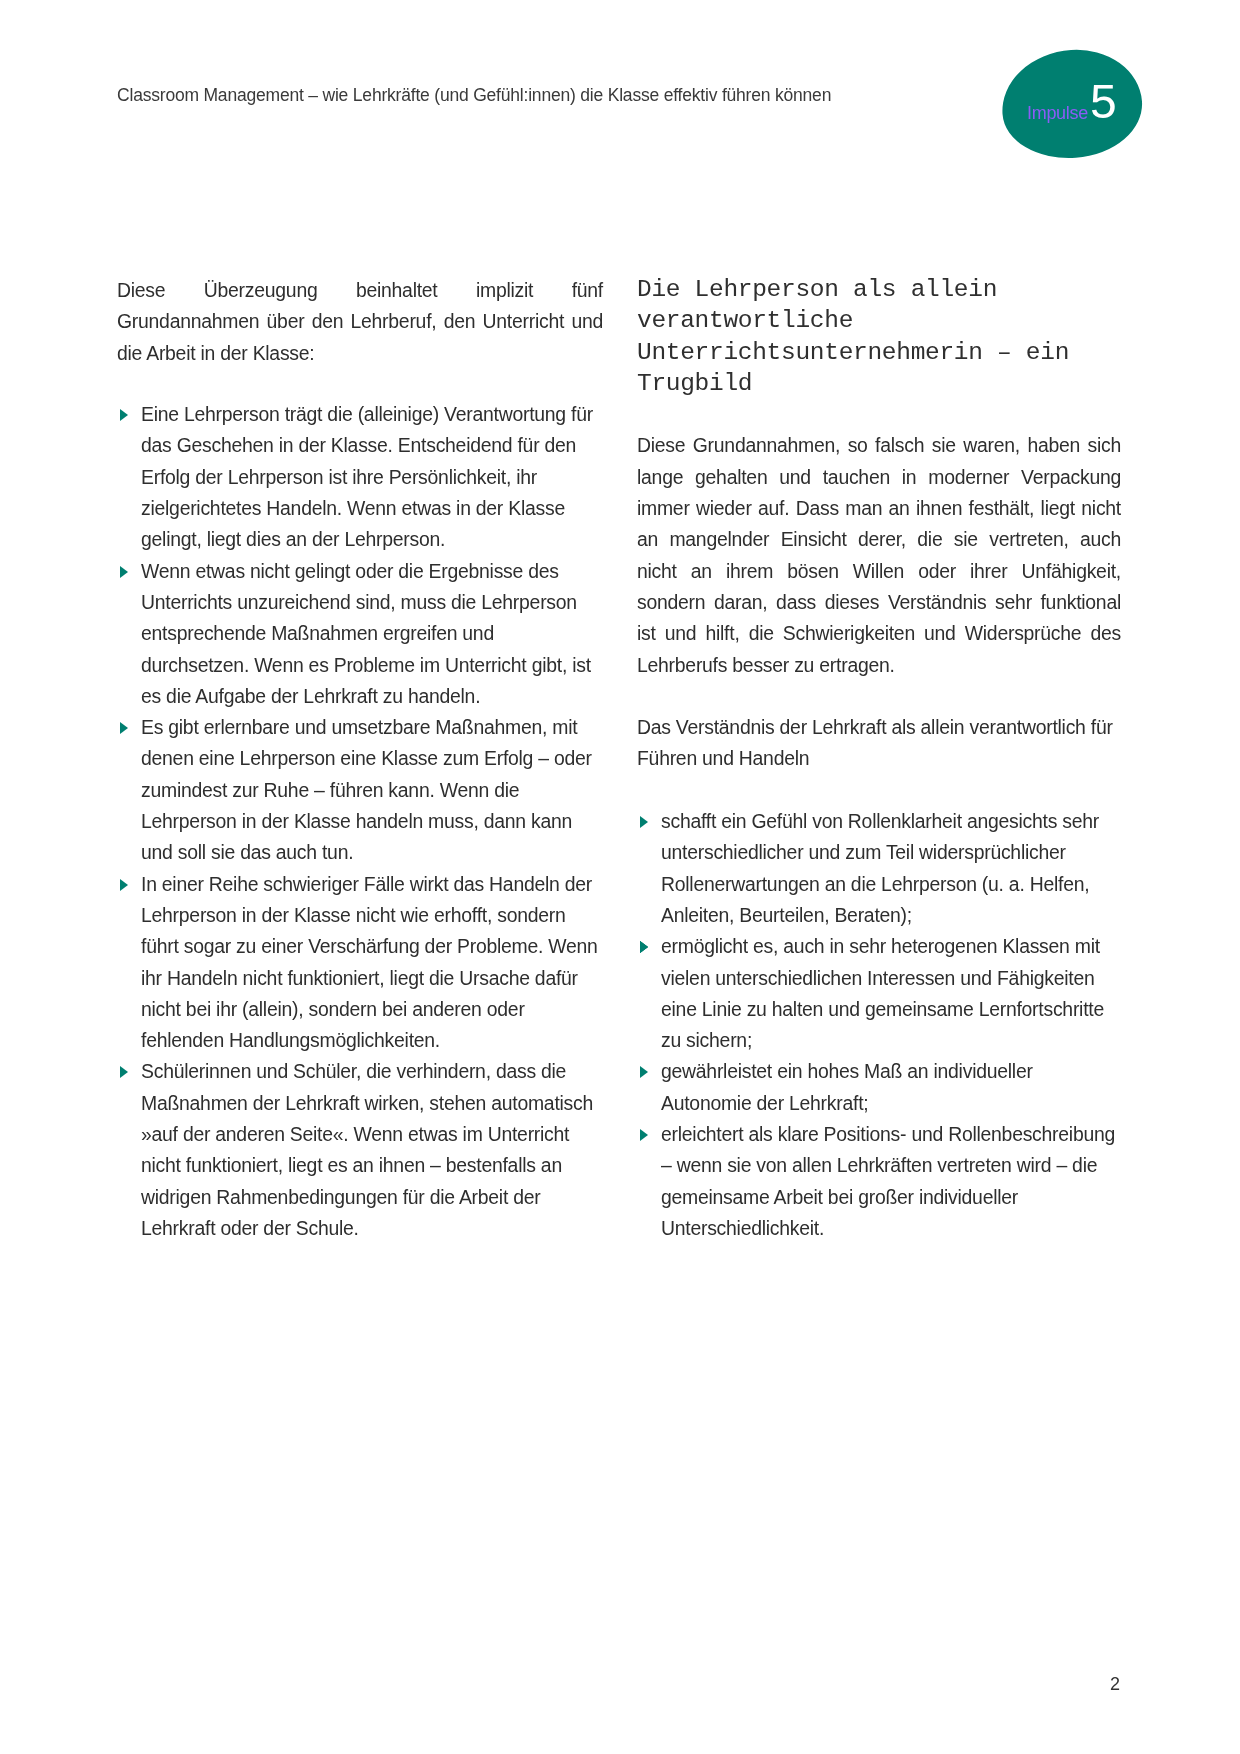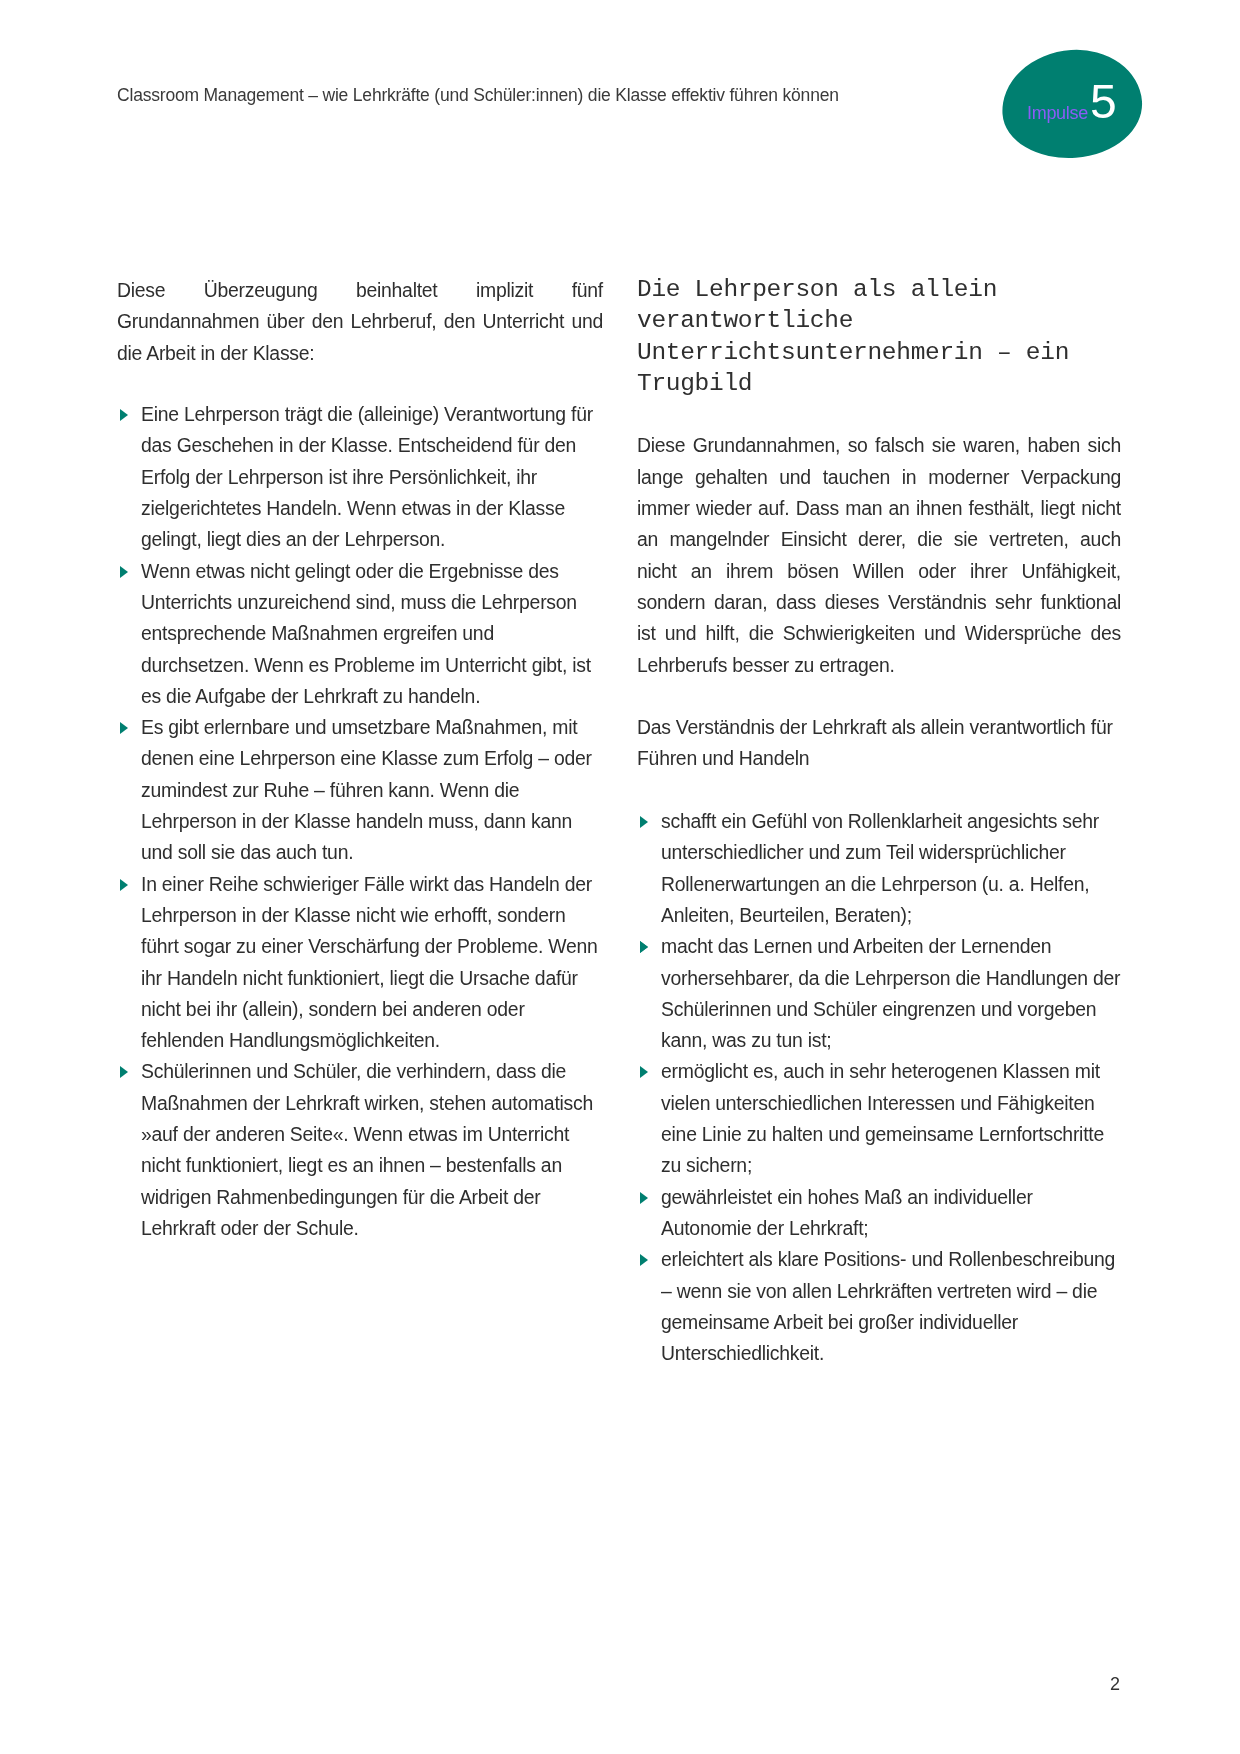--- a/index.html
+++ b/index.html
@@ -55,21 +55,21 @@
       font-size: 18px; color: #333; text-align: center;
     }
     .footer-right {
       position: absolute; left: 1110px; top: 1674px;
       font-size: 18px; color: #333;
     }
   </style>
 </head>
 <body>
 
-<div class="header-title">Classroom Management – wie Lehrkräfte (und Schüler:innen) die Klasse effektiv führen können</div>
+<div class="header-title">Classroom Management – wie Lehrkräfte (und Gefühl:innen) die Klasse effektiv führen können</div>
 <div class="badge"></div>
 <div class="badge-label">Impulse</div>
 <div class="badge-num">5</div>
 
 <div class="col col-left">
   <p class="justify" style="margin-top:1px;">Diese Überzeugung beinhaltet implizit fünf Grundannahmen über den Lehrberuf, den Unterricht und die Arbeit in der Klasse:</p>
   <div class="gap"></div>
   <ul class="bullets" style="margin-top:-1px;">
     <li><span class="tri"></span><span>Eine Lehrperson trägt die (alleinige) Verantwortung für das Geschehen in der Klasse. Entscheidend für den Erfolg der Lehrperson ist ihre Persönlichkeit, ihr zielgerichtetes Handeln. Wenn etwas in der Klasse gelingt, liegt dies an der Lehrperson.</span></li>
     <li><span class="tri"></span><span>Wenn etwas nicht gelingt oder die Ergebnisse des Unterrichts unzureichend sind, muss die Lehrperson entsprechende Maßnahmen ergreifen und durchsetzen. Wenn es Probleme im Unterricht gibt, ist es die Aufgabe der Lehrkraft zu handeln.</span></li>
@@ -82,21 +82,21 @@
 <div class="col col-right">
   <h2 class="heading">Die Lehrperson als allein verantwortliche Unterrichtsunternehmerin – ein Trugbild</h2>
   <div class="gap"></div>
   <p class="justify">Diese Grundannahmen, so falsch sie waren, haben sich lange gehalten und tauchen in moderner Verpackung immer wieder auf. Dass man an ihnen festhält, liegt nicht an mangelnder Einsicht derer, die sie vertreten, auch nicht an ihrem bösen Willen oder ihrer Unfähigkeit, sondern daran, dass dieses Verständnis sehr funktional ist und hilft, die Schwierigkeiten und Widersprüche des Lehrberufs besser zu ertragen.</p>
   <div class="gap"></div>
   <p>Das Verständnis der Lehrkraft als allein verantwortlich für Führen und Handeln</p>
   <div class="gap"></div>
   <ul class="bullets">
     <li><span class="tri"></span><span>schafft ein Gefühl von Rollenklarheit angesichts sehr unterschiedlicher und zum Teil widersprüchlicher Rollenerwartungen an die Lehrperson (u. a. Helfen, Anleiten, Beurteilen, Beraten);</span></li>
     <li><span class="tri"></span></li>
-    <li><span class="tri"></span><span>macht das Lernen und Arbeiten der Lernenden vorhersehbarer, da die Lehrperson die Handlungen der Schülerinnen und Schüler eingrenzen und vorgeben kann, was zu tun ist;</span></li>
+    <li><span class="tri"></span></li>
     <li><span class="tri"></span><span>ermöglicht es, auch in sehr heterogenen Klassen mit vielen unterschiedlichen Interessen und Fähigkeiten eine Linie zu halten und gemeinsame Lernfortschritte zu sichern;</span></li>
     <li><span class="tri"></span><span>gewährleistet ein hohes Maß an individueller Autonomie der Lehrkraft;</span></li>
     <li><span class="tri"></span><span>erleichtert als klare Positions- und Rollenbeschreibung – wenn sie von allen Lehrkräften vertreten wird – die gemeinsame Arbeit bei großer individueller Unterschiedlichkeit.</span></li>
   </ul>
 </div>
 
 <div class="footer-left">© IQES online – 2023</div>
 <div class="footer-right">2</div>
 
 </body></html>

